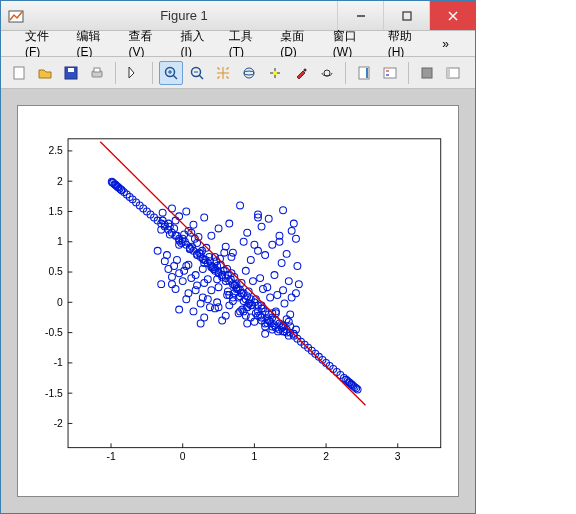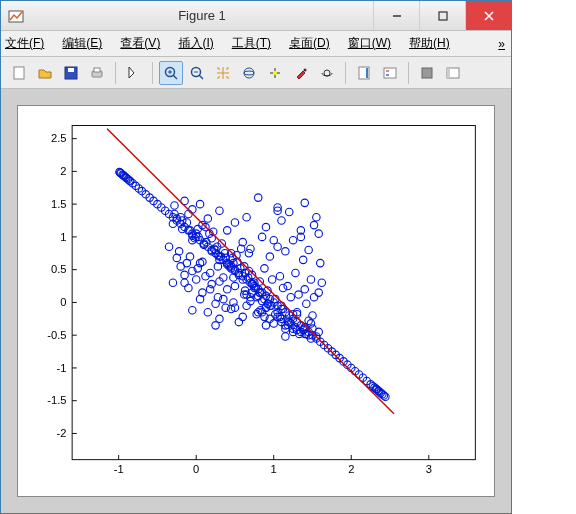--- a/index.html
+++ b/index.html
@@ -1,24 +1,24 @@
 <!DOCTYPE html>
 <html><head>
 <meta charset="utf-8">
 <style>
   * { box-sizing: border-box; margin: 0; padding: 0; }
   body { font-family: "Microsoft YaHei", Tahoma, sans-serif; font-size: 12px; background: #fff; }
-  .window { width: 512px; height: 514px; border: 1px solid #3c7fb1; background: #e8e8e8; display: flex; flex-direction: column; }
+  .window { width: 476px; height: 514px; border: 1px solid #3c7fb1; background: #e8e8e8; display: flex; flex-direction: column; }
   .titlebar { height: 30px; background: linear-gradient(#f5f5f5,#e0e0e0); display: flex; align-items: center; border-bottom: 1px solid #c0c0c0; }
   .titlebar .icon { width: 18px; height: 18px; margin: 0 6px; display: flex; align-items: center; justify-content: center; }
   .titlebar .title { flex: 1; text-align: center; color: #333; font-size: 13px; }
   .winbtns { display: flex; height: 100%; }
   .winbtn { width: 46px; height: 100%; display: flex; align-items: center; justify-content: center; border-left: 1px solid #d0d0d0; cursor: pointer; }
   .winbtn.close { background: #e04343; color: #fff; }
-  .menubar { height: 26px; background: #f0f0f0; display: flex; align-items: center; padding: 0 0; gap: 10px; border-bottom: 1px solid #c0c0c0; text-decoration: underline; }
+  .menubar { height: 26px; background: #f0f0f0; display: flex; align-items: center; padding: 0 20px; gap: 10px; border-bottom: 1px solid #c0c0c0; }
   .menuitem { cursor: pointer; padding: 2px 4px; }
   .menuitem u { text-decoration: underline; }
   .menubar .chev { margin-left: auto; cursor: pointer; padding: 0 6px; }
   .toolbar { height: 32px; background: #ededed; display: flex; align-items: center; padding: 0 6px; gap: 2px; border-bottom: 1px solid #bfbfbf; }
   .tbtn { width: 24px; height: 24px; display: flex; align-items: center; justify-content: center; cursor: pointer; border: 1px solid transparent; border-radius: 2px; }
   .tbtn.active { border-color: #6ca0d6; background: #cfe4f7; }
   .sep { width: 1px; height: 22px; background: #c0c0c0; margin: 0 4px; }
   .canvas-area { flex: 1; background: #cfcfcf; display: flex; align-items: center; justify-content: center; padding: 16px; }
   .plot-frame { background: #fff; width: 100%; height: 100%; border: 1px solid #888; }
   svg.plot { width: 100%; height: 100%; display: block; }

